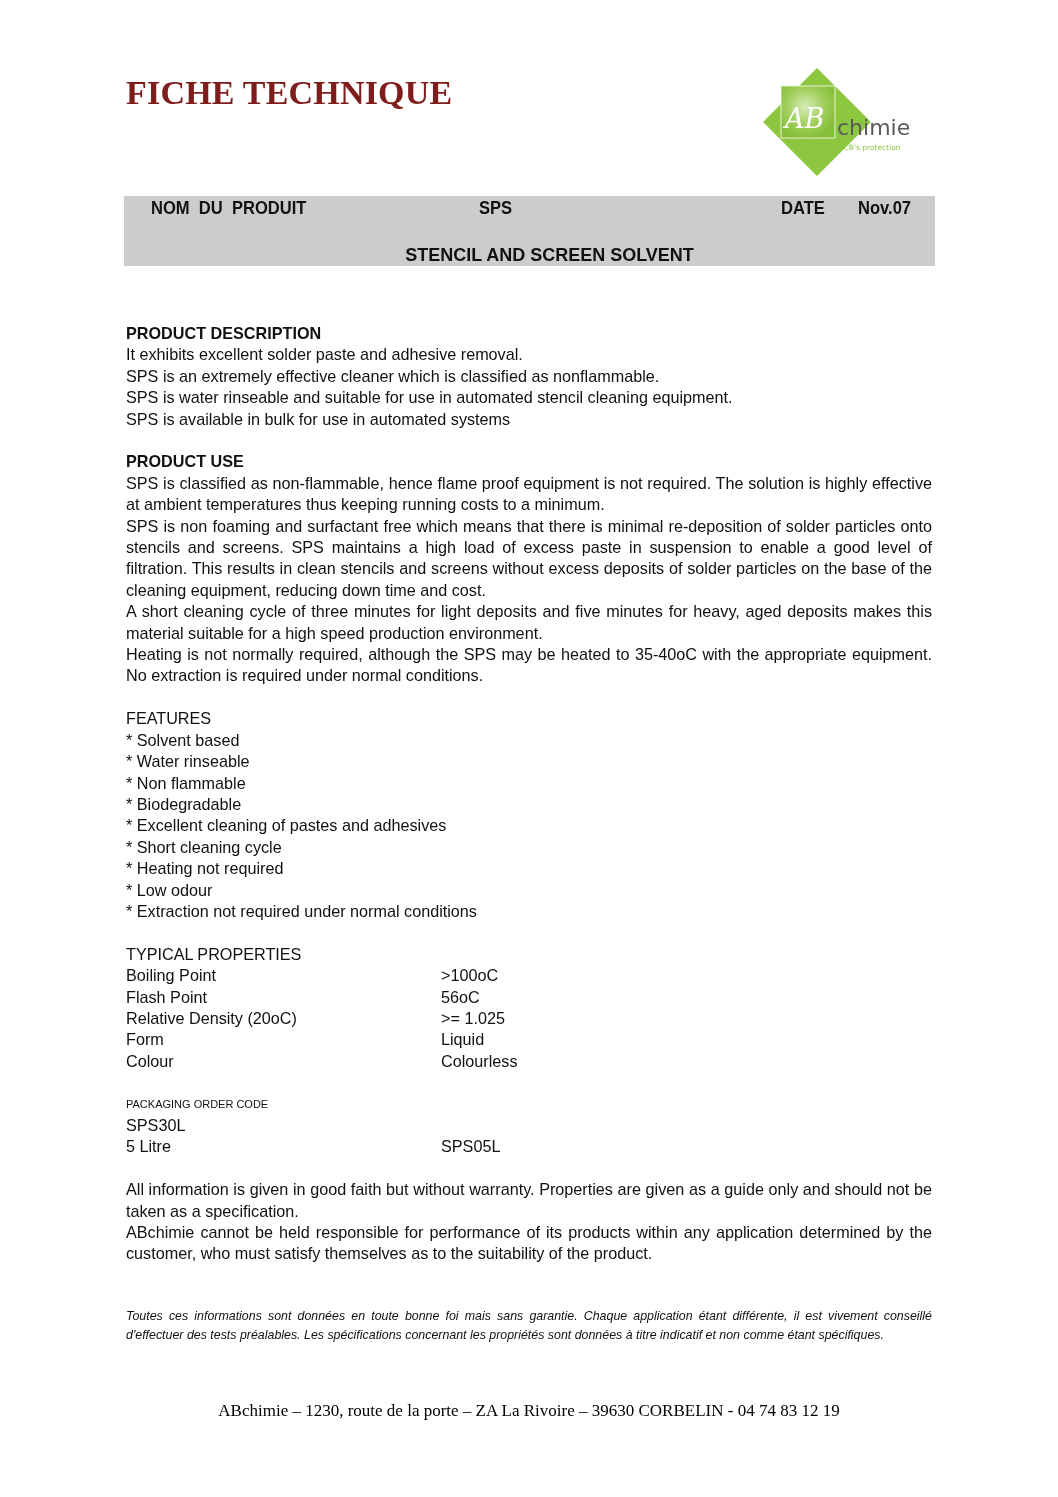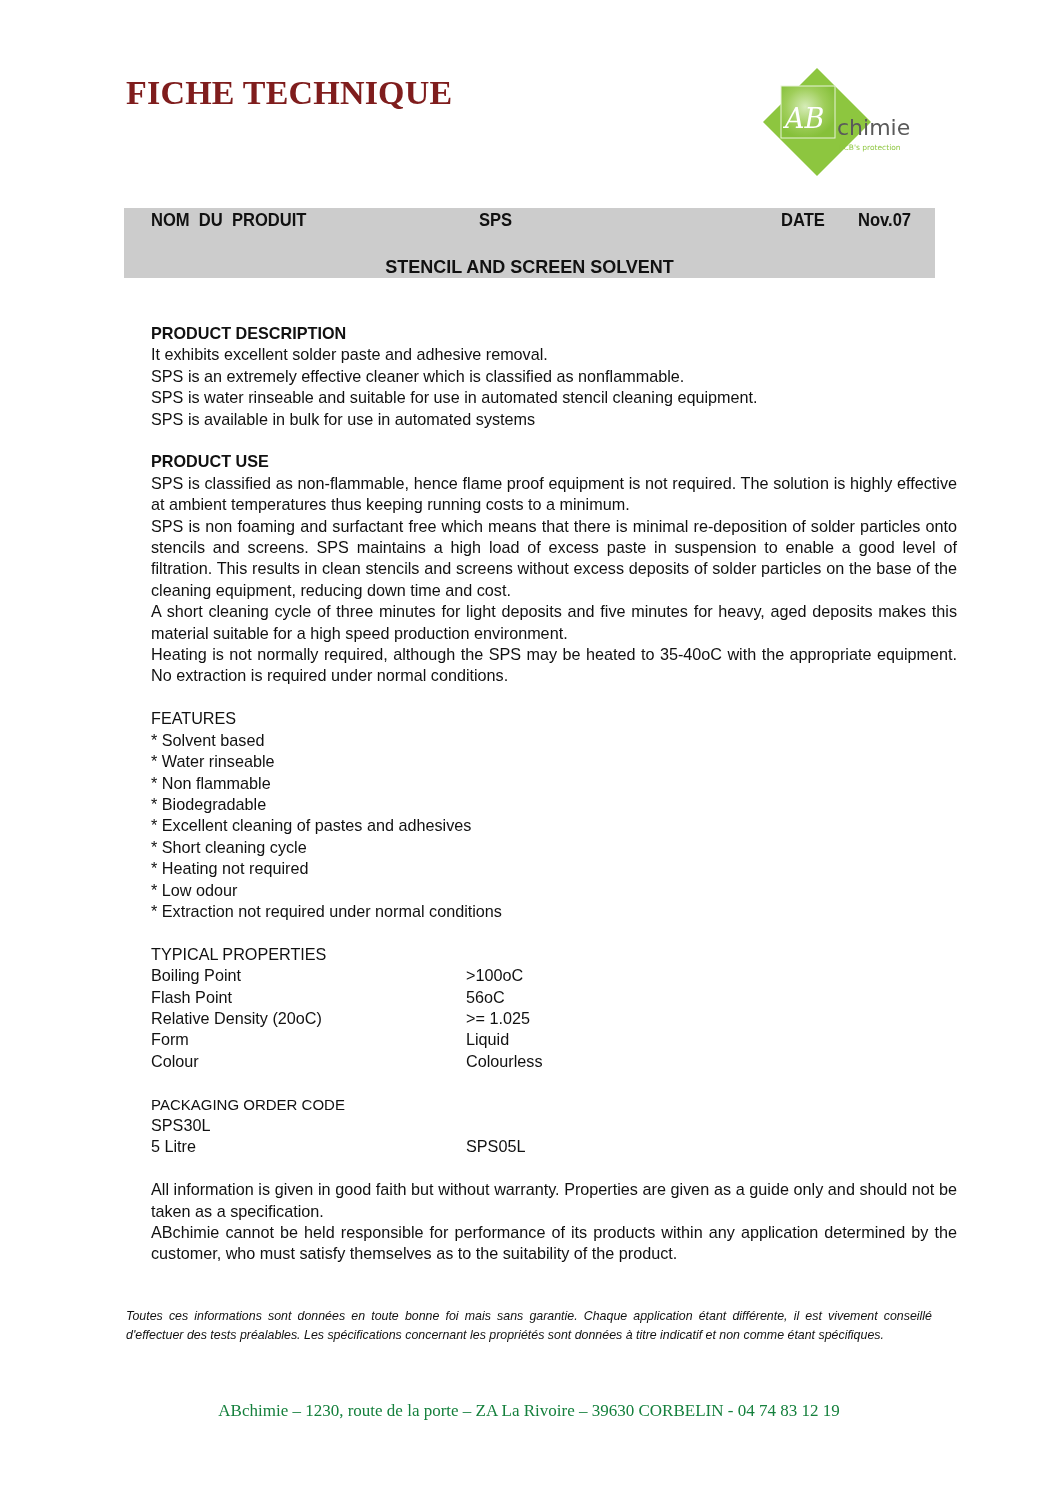--- a/index.html
+++ b/index.html
@@ -1,36 +1,36 @@
 <!DOCTYPE html>
 <html><head>
 <meta charset="utf-8">
 <style>
   html, body { margin: 0; padding: 0; background: #ffffff; }
   body { width: 1058px; height: 1497px; position: relative; overflow: hidden; color: #111; font-family: "Liberation Sans", sans-serif; }
   .page-title { position: absolute; left: 126px; top: 74px; font-family: "Liberation Serif", serif; font-weight: bold; font-size: 34px; letter-spacing: 0.2px; margin: 0; color: #7f1d1d; }
   .logo { position: absolute; left: 757px; top: 66px; width: 180px; height: 112px; }
-  .header-band { position: absolute; left: 124px; top: 208px; width: 811px; height: 70px; background: #cccccc; }
+  .header-band { position: absolute; left: 124px; top: 196px; width: 811px; height: 70px; background: #cccccc; }
   .hb { position: absolute; font-family: "Liberation Sans", sans-serif; font-weight: bold; font-size: 18px; color: #111; white-space: nowrap; transform: scaleX(0.92); transform-origin: left center; }
   .hb-nom { left: 27px; top: 0px; line-height: 24px; }
   .hb-sps { left: 355px; top: 0px; line-height: 24px; }
   .hb-date { left: 657px; top: 0px; line-height: 24px; }
   .hb-datev { left: 734px; top: 0px; line-height: 24px; }
-  .hb-sub { left: 0; width: 100%; top: 48px; line-height: 22px; text-align: center; transform: none; }
-  .content { position: absolute; left: 126px; top: 323px; width: 806px; font-size: 16.2px; line-height: 21.4px; margin-left: 25px; }
+  .hb-sub { left: 0; width: 100%; top: 48px; line-height: 22px; text-align: center; transform: none; padding-left: 20px; }
+  .content { position: absolute; left: 126px; top: 323px; width: 806px; font-size: 16.2px; line-height: 21.4px; }
   .sec-title { font-weight: bold; margin: 0; font-size: 16.2px; }
   .para { margin: 0; text-align: justify; }
   .line { margin: 0; }
   .gap { height: 21.4px; }
   .plain-title { margin: 0; font-weight: normal; }
   .kv-row { display: flex; margin: 0; }
   .kv-key { width: 315px; }
   .kv-val { }
   .legal-fr { position: absolute; left: 126px; top: 1307px; width: 806px; font-style: italic; font-size: 12.4px; line-height: 19px; text-align: justify; margin: 0; color: #111; }
-  .footer { position: absolute; left: 0; width: 1058px; top: 1401px; text-align: center; font-family: "Liberation Serif", serif; font-size: 17px; color: #15803d; margin: 0; }
+  .footer { position: absolute; left: 0; width: 1058px; top: 1401px; text-align: center; font-family: "Liberation Serif", serif; font-size: 17px; color: #000000; margin: 0; }
 </style>
 </head>
 <body>
 
 <h1 class="page-title">FICHE TECHNIQUE</h1>
 
 <div class="logo">
   <svg width="180" height="112" viewBox="0 0 180 112">
     <defs>
       <radialGradient id="g1" cx="45%" cy="40%" r="60%">
@@ -103,21 +103,21 @@
       <span class="kv-key">Form</span>
       <span class="kv-val">Liquid</span>
     </div>
     <div class="kv-row">
       <span class="kv-key">Colour</span>
       <span class="kv-val">Colourless</span>
     </div>
   </section>
   <div class="gap"></div>
   <section>
-    <h2 class="plain-title" style="font-size:15px;">PACKAGING ORDER CODE</h2>
+    <h2 class="plain-title" style="font-size:11px;">PACKAGING ORDER CODE</h2>
     <div class="kv-row">
       <span class="kv-val">SPS30L</span>
     </div>
     <div class="kv-row">
       <span class="kv-key">5 Litre</span>
       <span class="kv-val">SPS05L</span>
     </div>
   </section>
   <div class="gap"></div>
   <section>

